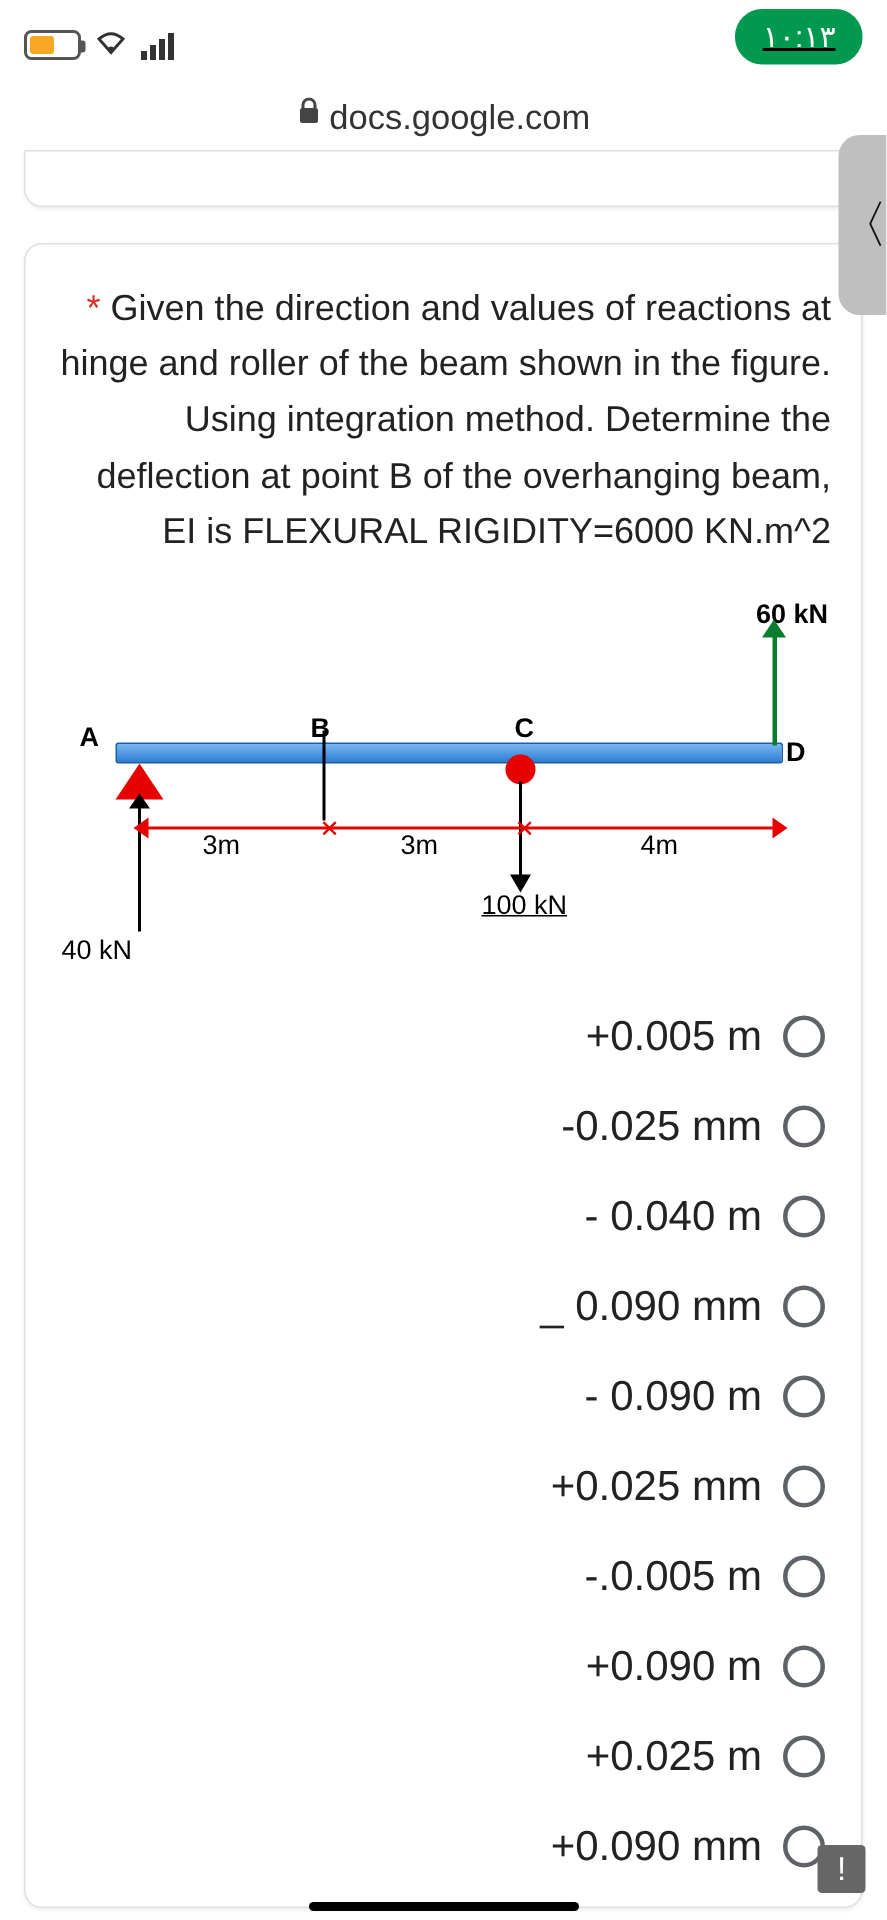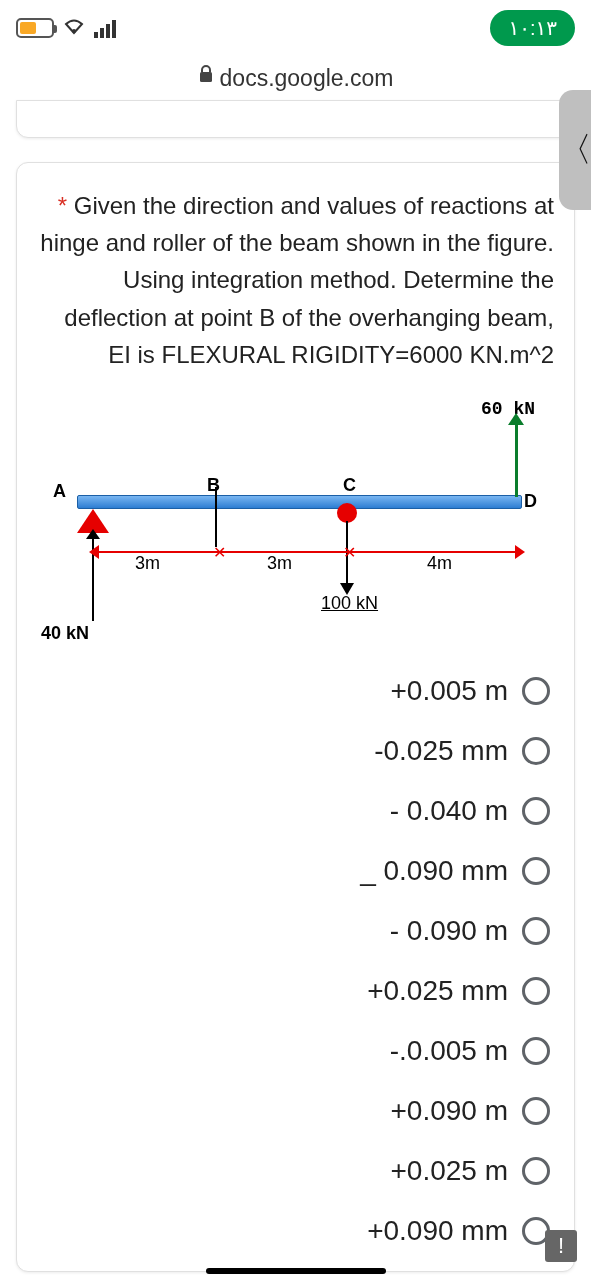--- a/index.html
+++ b/index.html
@@ -1,19 +1,19 @@
 <!DOCTYPE html>
 <html><head>
 <meta charset="utf-8">
 <style>
   * { box-sizing: border-box; margin: 0; padding: 0; }
   html, body { width: 591px; height: 1280px; font-family: Arial, sans-serif; background: #fff; }
   .phone { position: relative; width: 591px; height: 1280px; }
   
-  .statusbar { height: 55px; display: flex; align-items: center; justify-content: space-between; padding: 0 16px; }
+  .statusbar { height: 55px; display: flex; align-items: flex-end; justify-content: space-between; padding: 12px 16px; text-decoration: underline; }
   .sb-left { display: flex; align-items: center; gap: 8px; }
   .battery { width: 38px; height: 20px; border: 2px solid #555; border-radius: 5px; position: relative; }
   .battery::after { content: ""; position: absolute; right: -5px; top: 5px; width: 3px; height: 8px; background: #555; border-radius: 0 2px 2px 0; }
   .batfill { position: absolute; left: 2px; top: 2px; height: 12px; width: 16px; background: #f9a825; border-radius: 2px; }
   .wifi { font-size: 20px; color: #333; }
   .signal { display: inline-flex; align-items: flex-end; gap: 2px; height: 20px; }
   .signal span { width: 4px; background: #333; }
   .signal span:nth-child(1){height:6px;} .signal span:nth-child(2){height:10px;}
   .signal span:nth-child(3){height:14px;} .signal span:nth-child(4){height:18px;}
   .clockpill { background: #00994d; color: #fff; padding: 6px 18px; border-radius: 18px; font-size: 20px; font-weight: 500; font-family: Tahoma, Arial; }
@@ -88,30 +88,30 @@
   </div>
 
   <div class="card">
     <div class="qtext">
       <span class="req">*</span>
       <span>Given the direction and values of reactions at hinge and roller of the beam shown in the figure. Using integration method. Determine the deflection at point B of the overhanging beam, EI is FLEXURAL RIGIDITY=6000 KN.m^2</span>
     </div>
 
     <div class="diagram">
 
-      <span class="dlbl" style="left:444px;top:8px;font-weight:700;font-family:Liberation Mono, monospace;">60 kN</span>
+      <span class="dlbl" style="left:467px;top:8px;font-weight:700;">60 kN</span>
       <span class="dlbl" style="left:16px;top:90px;font-weight:700;">A</span>
       <span class="dlbl" style="left:170px;top:84px;font-weight:700;">B</span>
       <span class="dlbl" style="left:306px;top:84px;font-weight:700;">C</span>
       <span class="dlbl" style="left:487px;top:100px;font-weight:700;">D</span>
       <span class="dlbl" style="left:98px;top:162px;">3m</span>
       <span class="dlbl" style="left:230px;top:162px;">3m</span>
       <span class="dlbl" style="left:390px;top:162px;">4m</span>
       <span class="dlbl" style="left:284px;top:202px;text-decoration:underline;">100 kN</span>
-      <span class="dlbl" style="left:4px;top:232px;font-weight:700;">40 kN</span>
+      <span class="dlbl" style="left:4px;top:232px;font-weight:400;">40 kN</span>
 
       <div class="beam" style="left:40px;top:104px;width:445px;"></div>
 
       <div class="tri" style="left:40px;top:118px;border-left:16px solid transparent;border-right:16px solid transparent;border-bottom:24px solid #e60000;"></div>
 
       <div style="position:absolute;left:178px;top:96px;width:2px;height:60px;background:#000;"></div>
 
       <div class="circle" style="left:300px;top:112px;"></div>
 
       <div style="position:absolute;left:309px;top:130px;width:2px;height:65px;background:#000;"></div>

